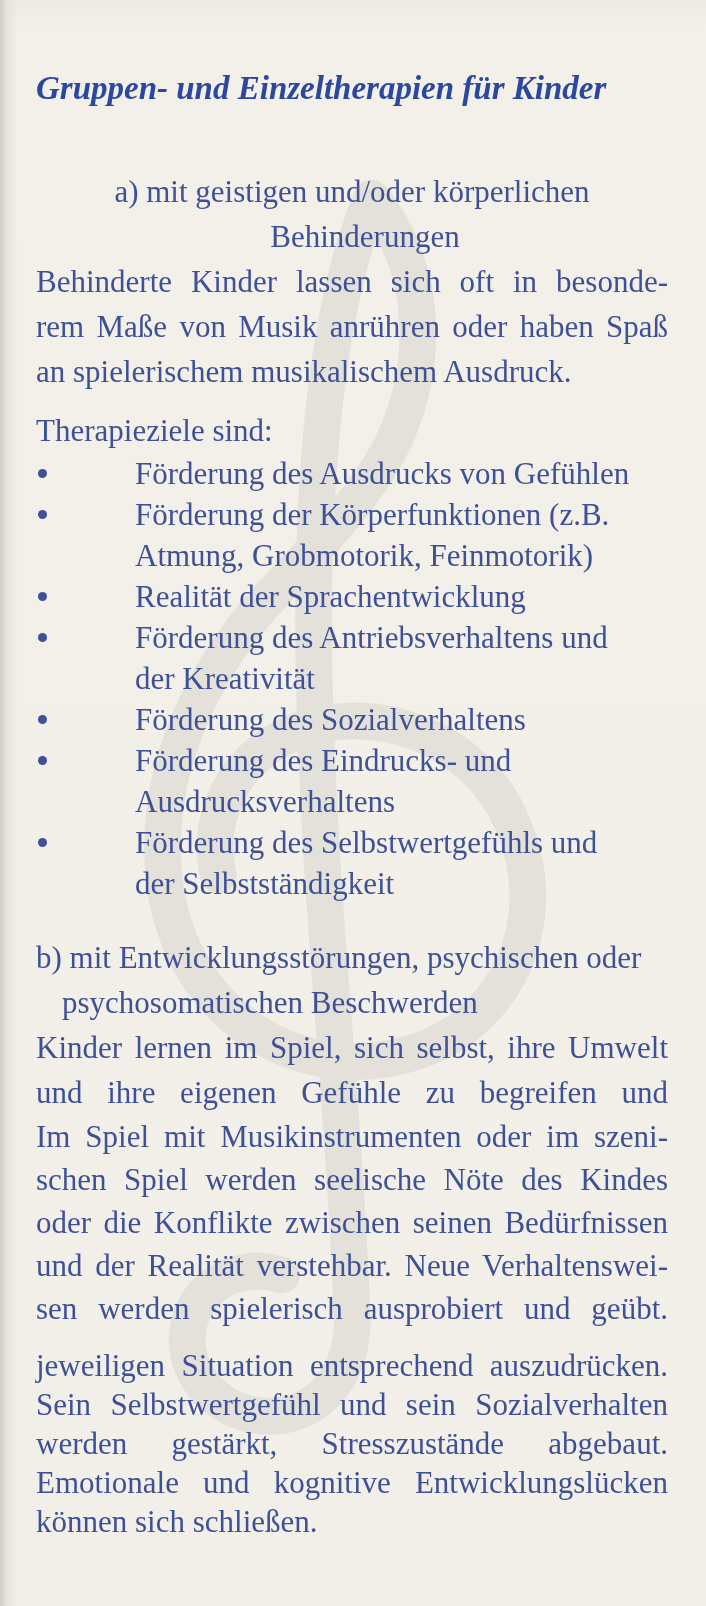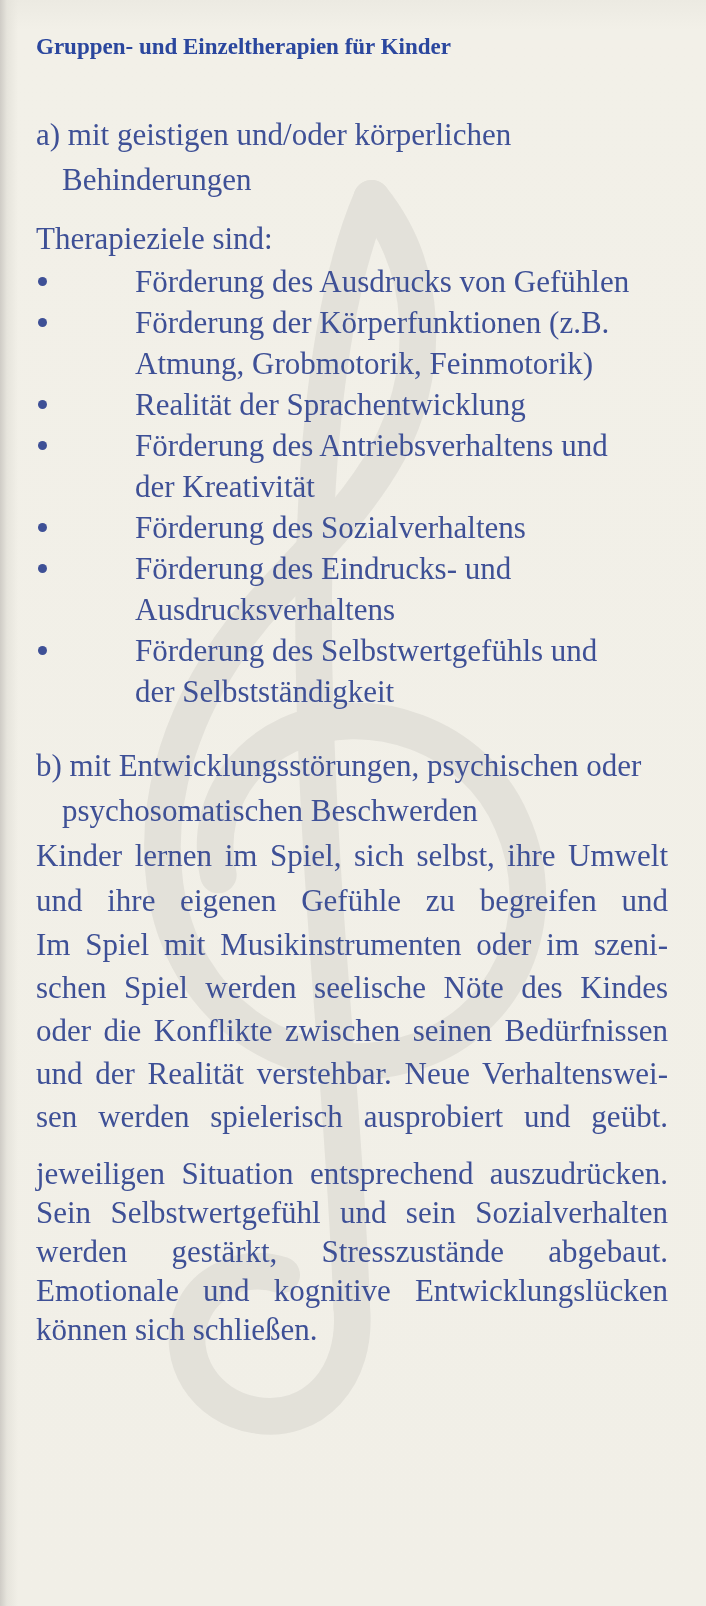--- a/index.html
+++ b/index.html
@@ -28,33 +28,34 @@
     opacity: 0.55;
     pointer-events: none;
   }
   .content {
     position: absolute;
     left: 36px;
     width: 632px;
     top: 0;
   }
   .title {
-    margin-top: 24px;
-    font-size: 23px;
+    margin-top: 65px;
+    font-size: 33px;
     line-height: 46px;
     font-weight: bold;
     color: #2b479e;
     letter-spacing: 0px;
     white-space: nowrap;
+    font-style: italic;
   }
   .body-text { font-size: 31px; line-height: 45px; }
   .tline { min-height: 45px; }
   .jline { text-align: justify; text-align-last: justify; }
   .hang2 { padding-left: 26px; }
-  .sec-a-heading { margin-top: 42px; }
+  .sec-a-heading { margin-top: 58px; text-align: center; }
   .goals-intro { margin-top: 14px; }
   .goal-list { margin: 0; padding: 0; list-style: none; }
   .goal-item { display: flex; align-items: flex-start; }
   .goal-item .line { line-height: 41px; min-height: 41px; }
   .bullet-col { flex: 0 0 99px; }
   .bullet-dot {
     width: 9px; height: 9px;
     margin-top: 16px; margin-left: 2px;
     border-radius: 50%;
     background: #3e5096;
@@ -83,20 +84,25 @@
 
   <div class="content body-text">
 
     <div class="title">Gruppen- und Einzeltherapien für Kinder</div>
 
     <div class="sec-a-heading">
       <div class="tline">a) mit geistigen und/oder körperlichen</div>
       <div class="tline hang2">Behinderungen</div>
     </div>
 
+    <div>
+      <div class="tline jline">Behinderte Kinder lassen sich oft in besonde-</div>
+      <div class="tline jline">rem Maße von Musik anrühren oder haben Spaß</div>
+      <div class="tline">an spielerischem musikalischem Ausdruck.</div>
+    </div>
 
     <div class="tline goals-intro">Therapieziele sind:</div>
 
     <ul class="goal-list">
       <li class="goal-item">
         <div class="bullet-col">
             <div class="bullet-dot"></div>
           </div>
         <div>
           <div class="line">Förderung des Ausdrucks von Gefühlen</div>

